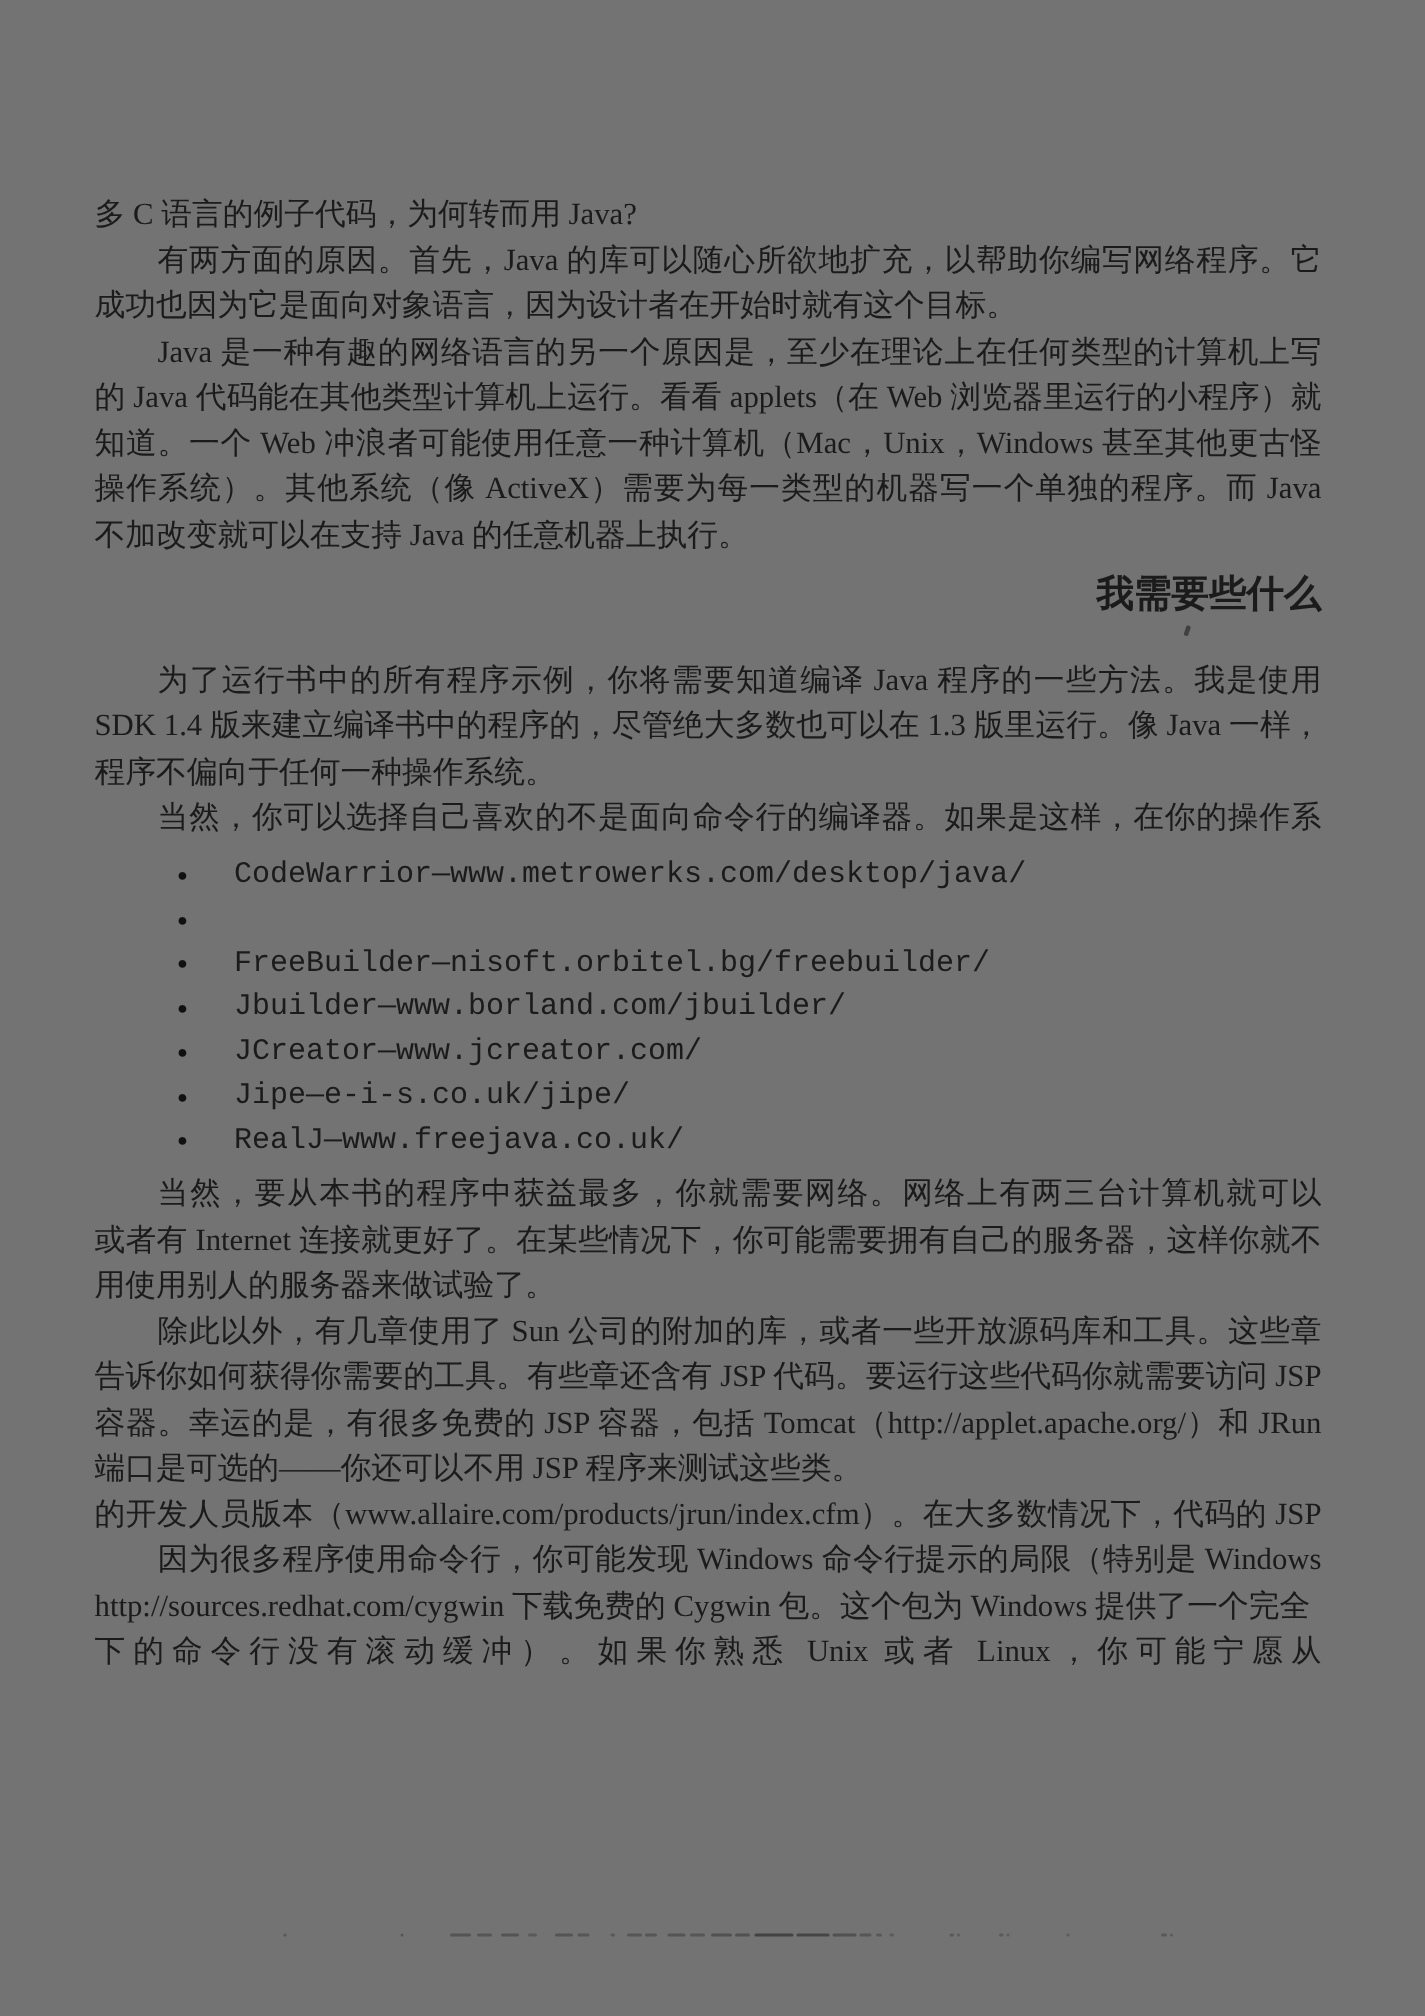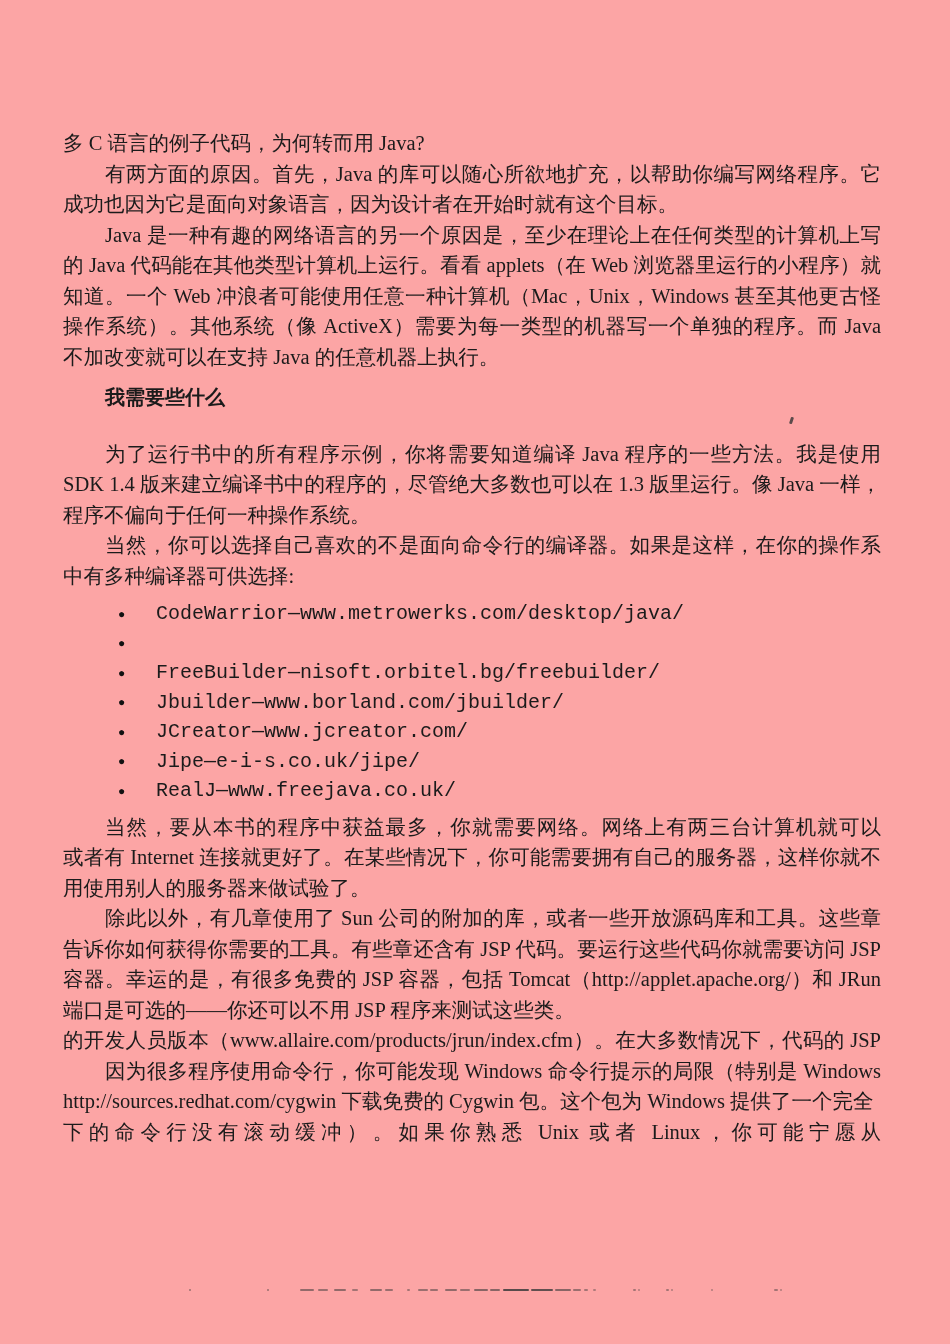--- a/index.html
+++ b/index.html
@@ -1,19 +1,19 @@
 <!DOCTYPE html>
 <html lang="zh"><head>
 <meta charset="utf-8">
 <style>
   html,body{margin:0;padding:0;background:#e9e9e9;}
   .page{
     position:relative;
     width:950px;height:1344px;
-    background:#fca5a5;
+    background:#737373;
     font-family:"Liberation Serif","DejaVu Serif",serif;
     color:#1b1b1b;
     overflow:hidden;
   }
   .content{
     position:absolute;
     left:63px;top:128px;
     width:818px;
   }
   .para{margin:0;}
@@ -21,25 +21,26 @@
     font-size:20.5px;
     line-height:30.5px;
     text-align:justify;
     text-align-last:left;
     overflow:hidden;
     height:30.5px;
   }
   .line.fill{text-align-last:justify;}
   .line.indent{padding-left:42px;}
   .heading{
-    font-size:20px;
+    font-size:25px;
     font-weight:700;
     line-height:30.5px;
     margin:10px 0 26px 0;
     padding-left:42px;
+    text-align:right;
   }
   .bullets{margin:8px 0 6px 0;}
   .bullet-item{
     display:flex;
     align-items:center;
     height:29.5px;
     padding-left:55px;
   }
   .bullet-dot{
     width:14px;
@@ -91,21 +92,20 @@
         <div class="line">不加改变就可以在支持 Java 的任意机器上执行。</div>
       </div>
       <div class="heading">我需要些什么</div>
       <div class="para">
         <div class="line indent fill">为了运行书中的所有程序示例，你将需要知道编译 Java 程序的一些方法。我是使用 Java</div>
         <div class="line fill">SDK 1.4 版来建立编译书中的程序的，尽管绝大多数也可以在 1.3 版里运行。像 Java 一样，</div>
         <div class="line">程序不偏向于任何一种操作系统。</div>
       </div>
       <div class="para">
         <div class="line indent fill">当然，你可以选择自己喜欢的不是面向命令行的编译器。如果是这样，在你的操作系统</div>
-        <div class="line">中有多种编译器可供选择:</div>
       </div>
       <div class="bullets">
         <div class="bullet-item">
           <span class="bullet-dot">●</span>
           <span class="bullet-text">CodeWarrior—www.metrowerks.com/desktop/java/</span>
         </div>
         <div class="bullet-item">
           <span class="bullet-dot">●</span>
         </div>
         <div class="bullet-item">

